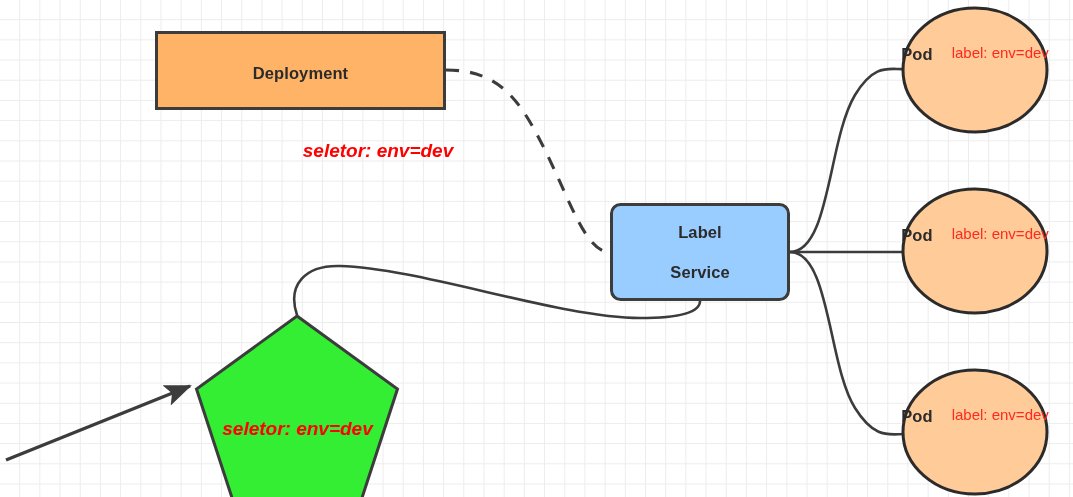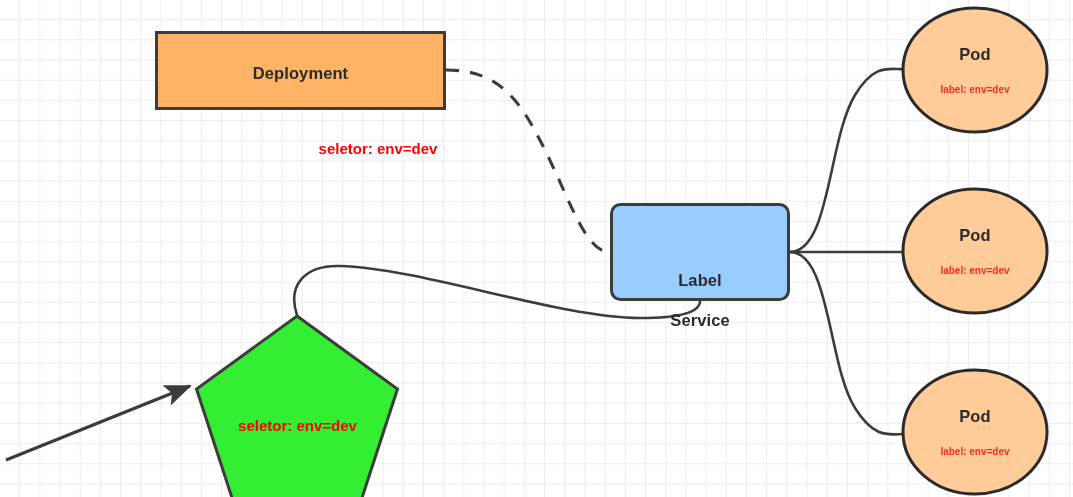--- a/index.html
+++ b/index.html
@@ -37,27 +37,28 @@
     line-height: 1.25;
   }
   .title-text {
     font-weight: bold;
     font-size: 16.5px;
     color: #2b2b2b;
     letter-spacing: 0.1px;
   }
   .selector-text {
     font-weight: bold;
-    font-size: 15px;
+    font-style: italic;
+    font-size: 19px;
     color: #ff0000;
     white-space: nowrap;
   }
   .pod-label-text {
-    font-weight: bold;
-    font-size: 10px;
+    font-weight: normal;
+    font-size: 15px;
     color: #ff2a1f;
     white-space: nowrap;
   }
   
   #deployment-node {
     left: 155px;
     top: 31px;
     width: 291px;
     height: 85px;
     display: flex;
@@ -75,40 +76,39 @@
   #label-selector-node {
     left: 610px;
     top: 203px;
     width: 180px;
     height: 98px;
     display: flex;
     flex-direction: column;
     align-items: center;
     justify-content: center;
     gap: 19px;
-    margin-top: 48px;
   }
   
   #service-title {
     left: 197px;
     top: 369px;
     width: 200px;
   }
   #service-selector-caption {
     left: 180px;
     top: 417px;
     width: 235px;
     text-align: center;
     font-size: 14.5px;
   }
   .pod-node {
     width: 150px;
     display: flex;
-    flex-direction: column;
-    align-items: center;
+    flex-direction: row;
+    align-items: flex-start;
     justify-content: center;
     gap: 19px;
   }
   #pod-node-0 { left: 900px; top: 44px; }
   #pod-node-1 { left: 900px; top: 225px; }
   #pod-node-2 { left: 900px; top: 406px; }
 </style>
 </head>
 <body>
 

